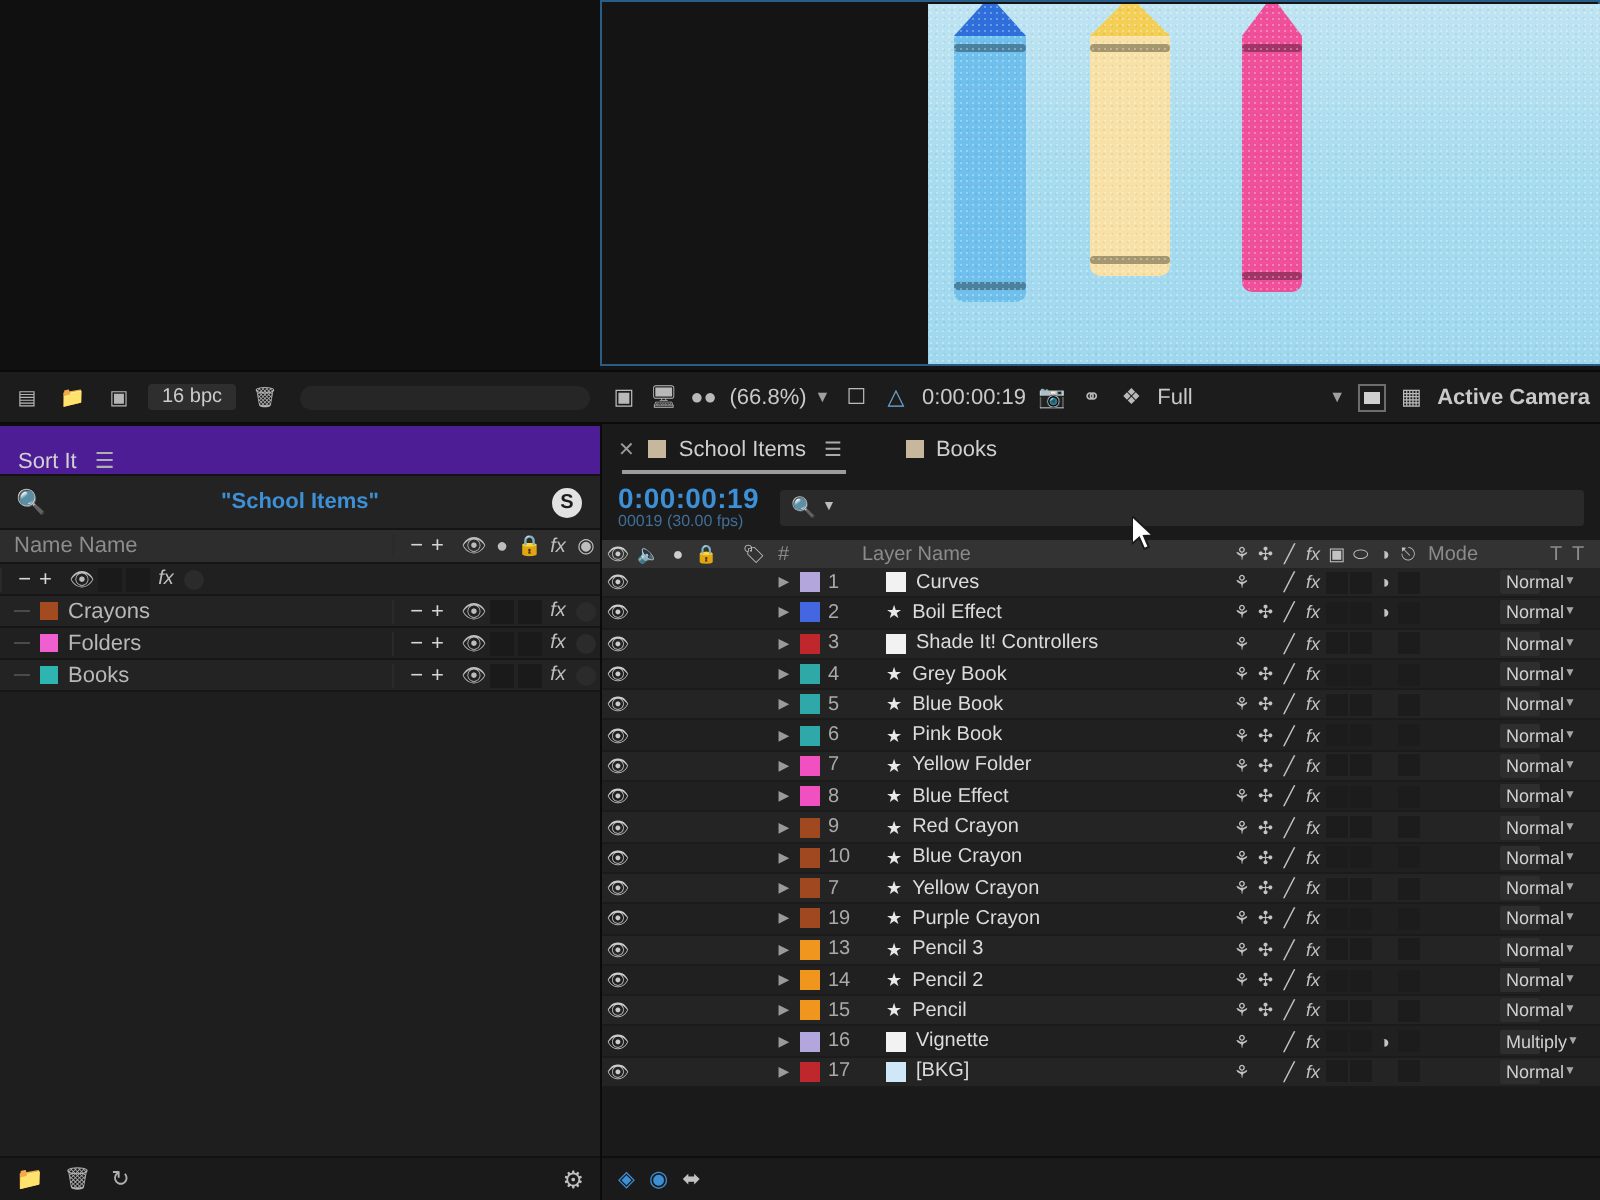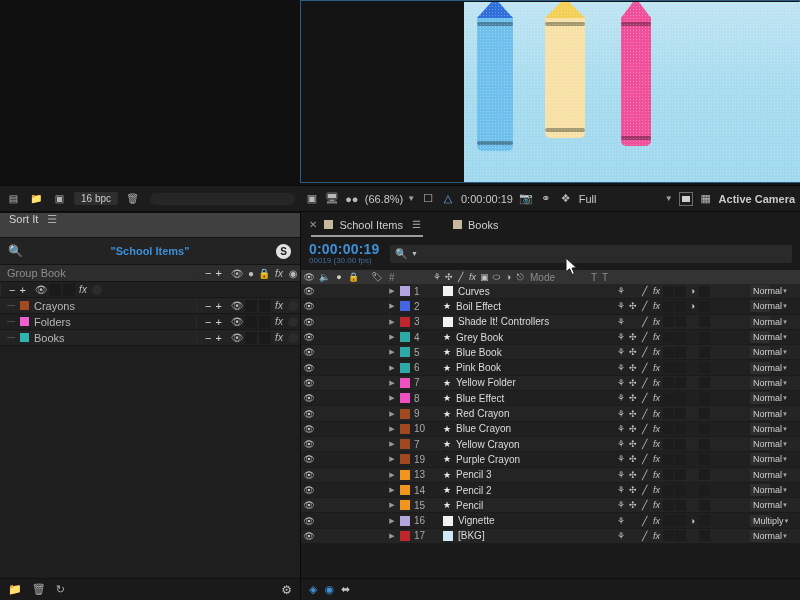--- a/index.html
+++ b/index.html
@@ -49,22 +49,22 @@
   
   .lp-toolbar { position:absolute; left:0; top:185px; width:300px; height:26px; background:#1c1c1c;
                 border-top:1px solid #0a0a0a; display:flex; align-items:center; gap:6px; padding:0 5px; }
   .lp-btn { width:17px; height:14px; display:flex; align-items:center; justify-content:center;
             color:#b5b5b5; font-size:10px; }
   .bpc { background:#2e2e2e; border-radius:2px; padding:1px 7px; color:#cccccc; font-size:10px; }
   .lp-progress { flex:1; height:12px; background:#262626; border-radius:6px; margin-left:3px; }
 
   .sortit { position:absolute; left:0; top:212px; width:300px; height:388px; background:#1e1e1e;
             border-top:1px solid #0d0d0d; }
-  .si-head { height:25px; display:flex; align-items:flex-start; gap:9px; padding:0 9px;
-             background:#404040; border-bottom:1px solid #121212; }
+  .si-head { height:25px; display:flex; align-items:flex-end; gap:9px; padding:0 9px;
+             background:#4c1d95; border-bottom:1px solid #121212; }
   .si-title { color:#d2d2d2; font-size:11px; }
   .si-menu { color:#b0b0b0; font-size:11px; letter-spacing:.5px; }
 
   .si-search { height:27px; background:#232323; border-bottom:1px solid #141414;
                display:flex; align-items:center; padding:0 8px; position:relative; }
   .si-mag { color:#cfcfcf; font-size:12px; }
   .si-query { position:absolute; left:0; right:0; text-align:center; color:#3d8fd6;
               font-size:11px; font-weight:bold; pointer-events:none; }
   .si-s { position:absolute; right:9px; width:15px; height:15px; border-radius:50%;
           background:#e2e2e2; color:#1c1c1c; font-size:10px; font-weight:bold;
@@ -227,21 +227,21 @@
     <span class="si-menu">☰</span>
   </div>
 
   <div class="si-search">
     <span class="si-mag">🔍</span>
     <span class="si-query">"School Items"</span>
     <span class="si-s">S</span>
   </div>
 
   <div class="grp-head">
-    <span class="gc-name gc-head-name">Group Book</span>
+    <span class="gc-name gc-head-name">Name Name</span>
     <span class="gc-pm">
       <span>−</span>
       <span>+</span>
     </span>
     <span class="gc-sw">👁</span>
     <span class="gc-sw">●</span>
     <span class="gc-sw">🔒</span>
     <span class="gc-sw" style="font-style:italic">fx</span>
     <span class="gc-sw">◉</span>
   </div>
@@ -371,20 +371,21 @@
     <div class="lrow lhead">
       <span class="c-av">👁</span>
       <span class="c-au">🔈</span>
       <span class="c-so">●</span>
       <span class="c-lk">🔒</span>
       <span class="c-bar"></span>
       <span class="c-tag">🏷</span>
       <span class="c-num hdr-txt">#</span>
       <span class="c-tri"></span>
       <span class="c-lab"></span>
+      <span class="c-name hdr-txt">Layer Name</span>
       <span class="c-sw">
         <span class="sw-i">⚘</span>
         <span class="sw-i">✣</span>
         <span class="sw-i">╱</span>
         <span class="sw-i" style="font-style:italic">fx</span>
         <span class="sw-i">▣</span>
         <span class="sw-i">⬭</span>
         <span class="sw-i">◑</span>
         <span class="sw-i">⎋</span>
       </span>

